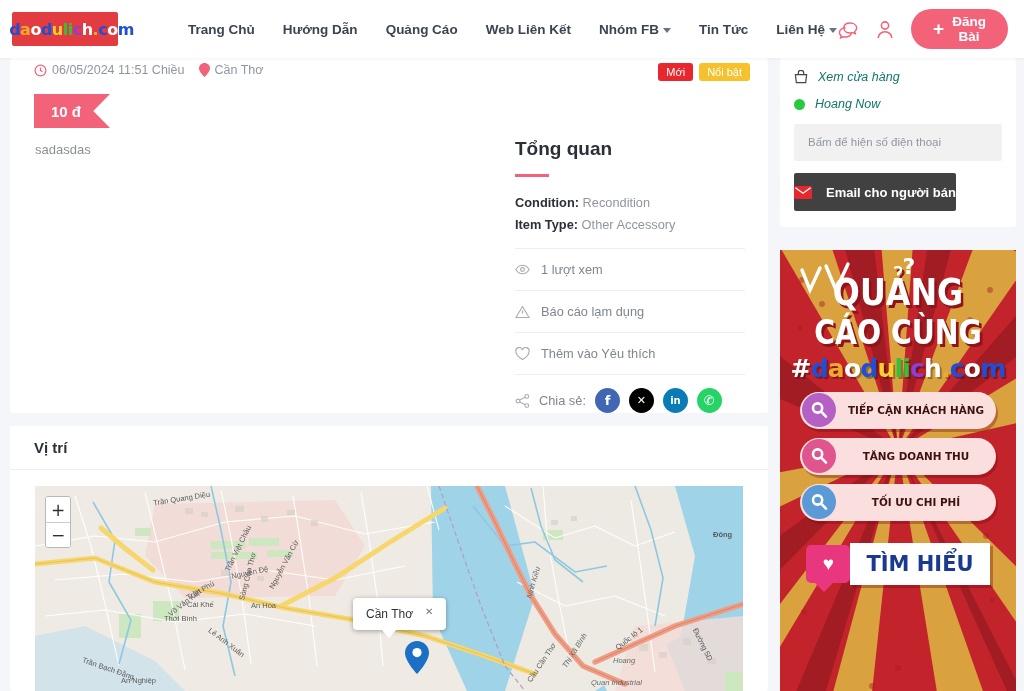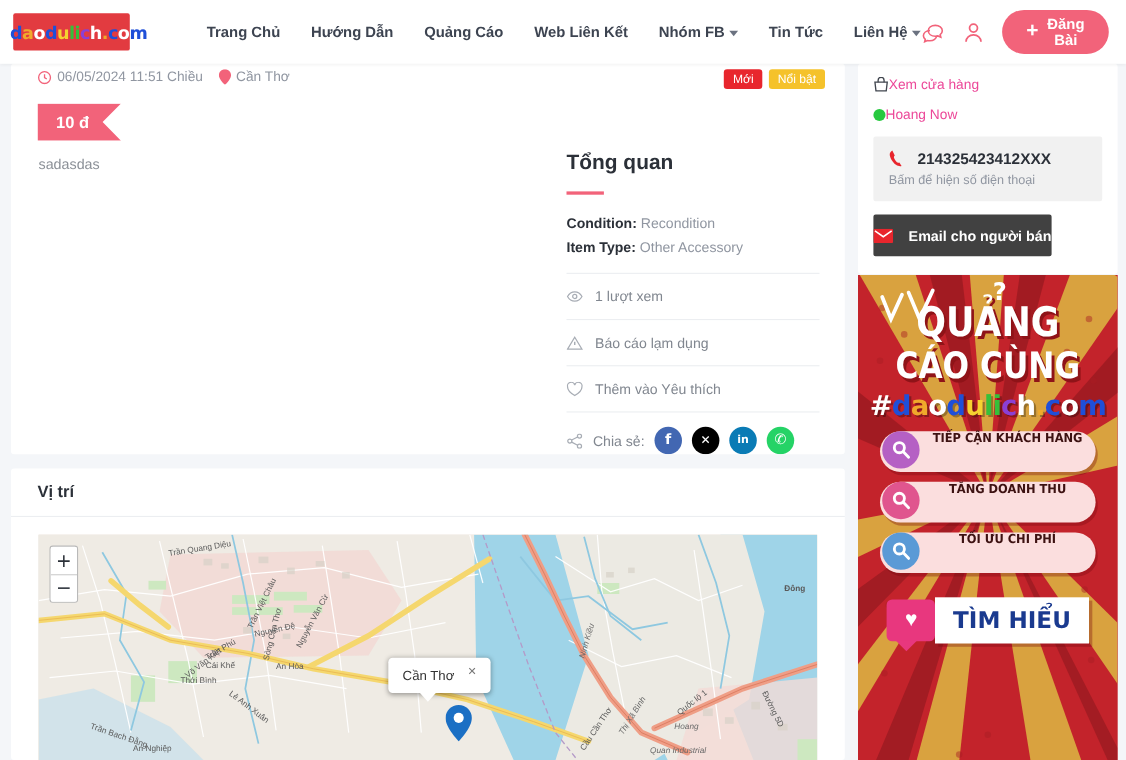--- a/index.html
+++ b/index.html
@@ -180,23 +180,23 @@
   .map-label {
     position: absolute; font-size: 7.5px; color: #5a5a5a;
     white-space: nowrap; font-family: "Liberation Sans", sans-serif;
     pointer-events: none;
   }
   .map-label.italic { font-style: italic; color: #6a6a6a; }
 
   
   .seller-card { padding: 12px 14px 16px 14px; }
   .seller-line {
-    display: flex; align-items: center; 
-    font-size: 12.5px; color: #ec4899;
-    margin-bottom: 13px; cursor: pointer;
+    display: flex; align-items: center; gap: 10px;
+    font-size: 12.5px; color: #0f766e;
+    margin-bottom: 13px; cursor: pointer; font-style: italic;
   }
   .online-dot { width: 11px; height: 11px; border-radius: 50%; background: #27c93f; flex: none; }
 
   .phone-box {
     background: #f1f1f1; border-radius: 2px;
     padding: 12px 14px 13px 14px; cursor: pointer;
   }
   .phone-num {
     display: flex; align-items: center; gap: 11px;
     font-size: 14px; font-weight: bold; color: #2b3038;
@@ -233,21 +233,21 @@
   .ad-logo {
     text-align: center; margin-top: 4px;
     font-family: "DejaVu Sans", sans-serif;
     font-weight: bold; font-size: 25px;
     letter-spacing: -0.8px;
     text-shadow: 2px 2px 0 rgba(0,0,0,0.3);
   }
   .ad-pill {
     margin: 9px auto 0 auto; width: 196px; height: 37px;
     background: #fbdede; border-radius: 19px;
-    display: flex; 
+    display: flex; align-items: center;
     box-shadow: 2px 3px 0 rgba(120,10,15,0.35);
   }
   .pill-circ {
     width: 34px; height: 34px; border-radius: 50%;
     margin-left: 2px; flex: none;
     display: flex; align-items: center; justify-content: center;
   }
   .pill-txt {
     flex: 1; text-align: center;
     font-family: "DejaVu Sans", sans-serif;
@@ -573,26 +573,20 @@
             <path d="M4.6 5V3.2a2.9 2.9 0 0 1 5.8 0V5"></path>
         </svg>
         <span>Xem cửa hàng</span>
       </div>
       <div class="seller-line">
         <span class="online-dot"></span>
         <span>Hoang Now</span>
       </div>
 
       <div class="phone-box">
-        <div class="phone-num">
-          <svg width="15" height="16" viewBox="0 0 16 17">
-            <path d="M3.4.8C2.2 1.6.6 3 .9 5.2c.4 3.1 3 7.4 6.1 9.5 2.1 1.4 4.1 1.6 5.4 1.1l-2.2-3.4c-.9.4-1.6.4-2.3-.1-1.2-.9-2.6-3.2-2.9-4.6-.2-.9.1-1.5.8-2L3.4.8z" fill="#e8262d"></path>
-          </svg>
-          <span>214325423412XXX</span>
-        </div>
         <div class="phone-hint">Bấm để hiện số điện thoại</div>
       </div>
 
       <button class="email-btn">
         <svg width="18" height="13" viewBox="0 0 18 13">
           <rect width="18" height="13" rx="1.5" fill="#e8262d"></rect>
           <path d="M1.4 1.8 9 7.2l7.6-5.4" stroke="#ffffff" stroke-width="1.4" fill="none"></path>
         </svg>
         <span>Email cho người bán</span>
       </button>

